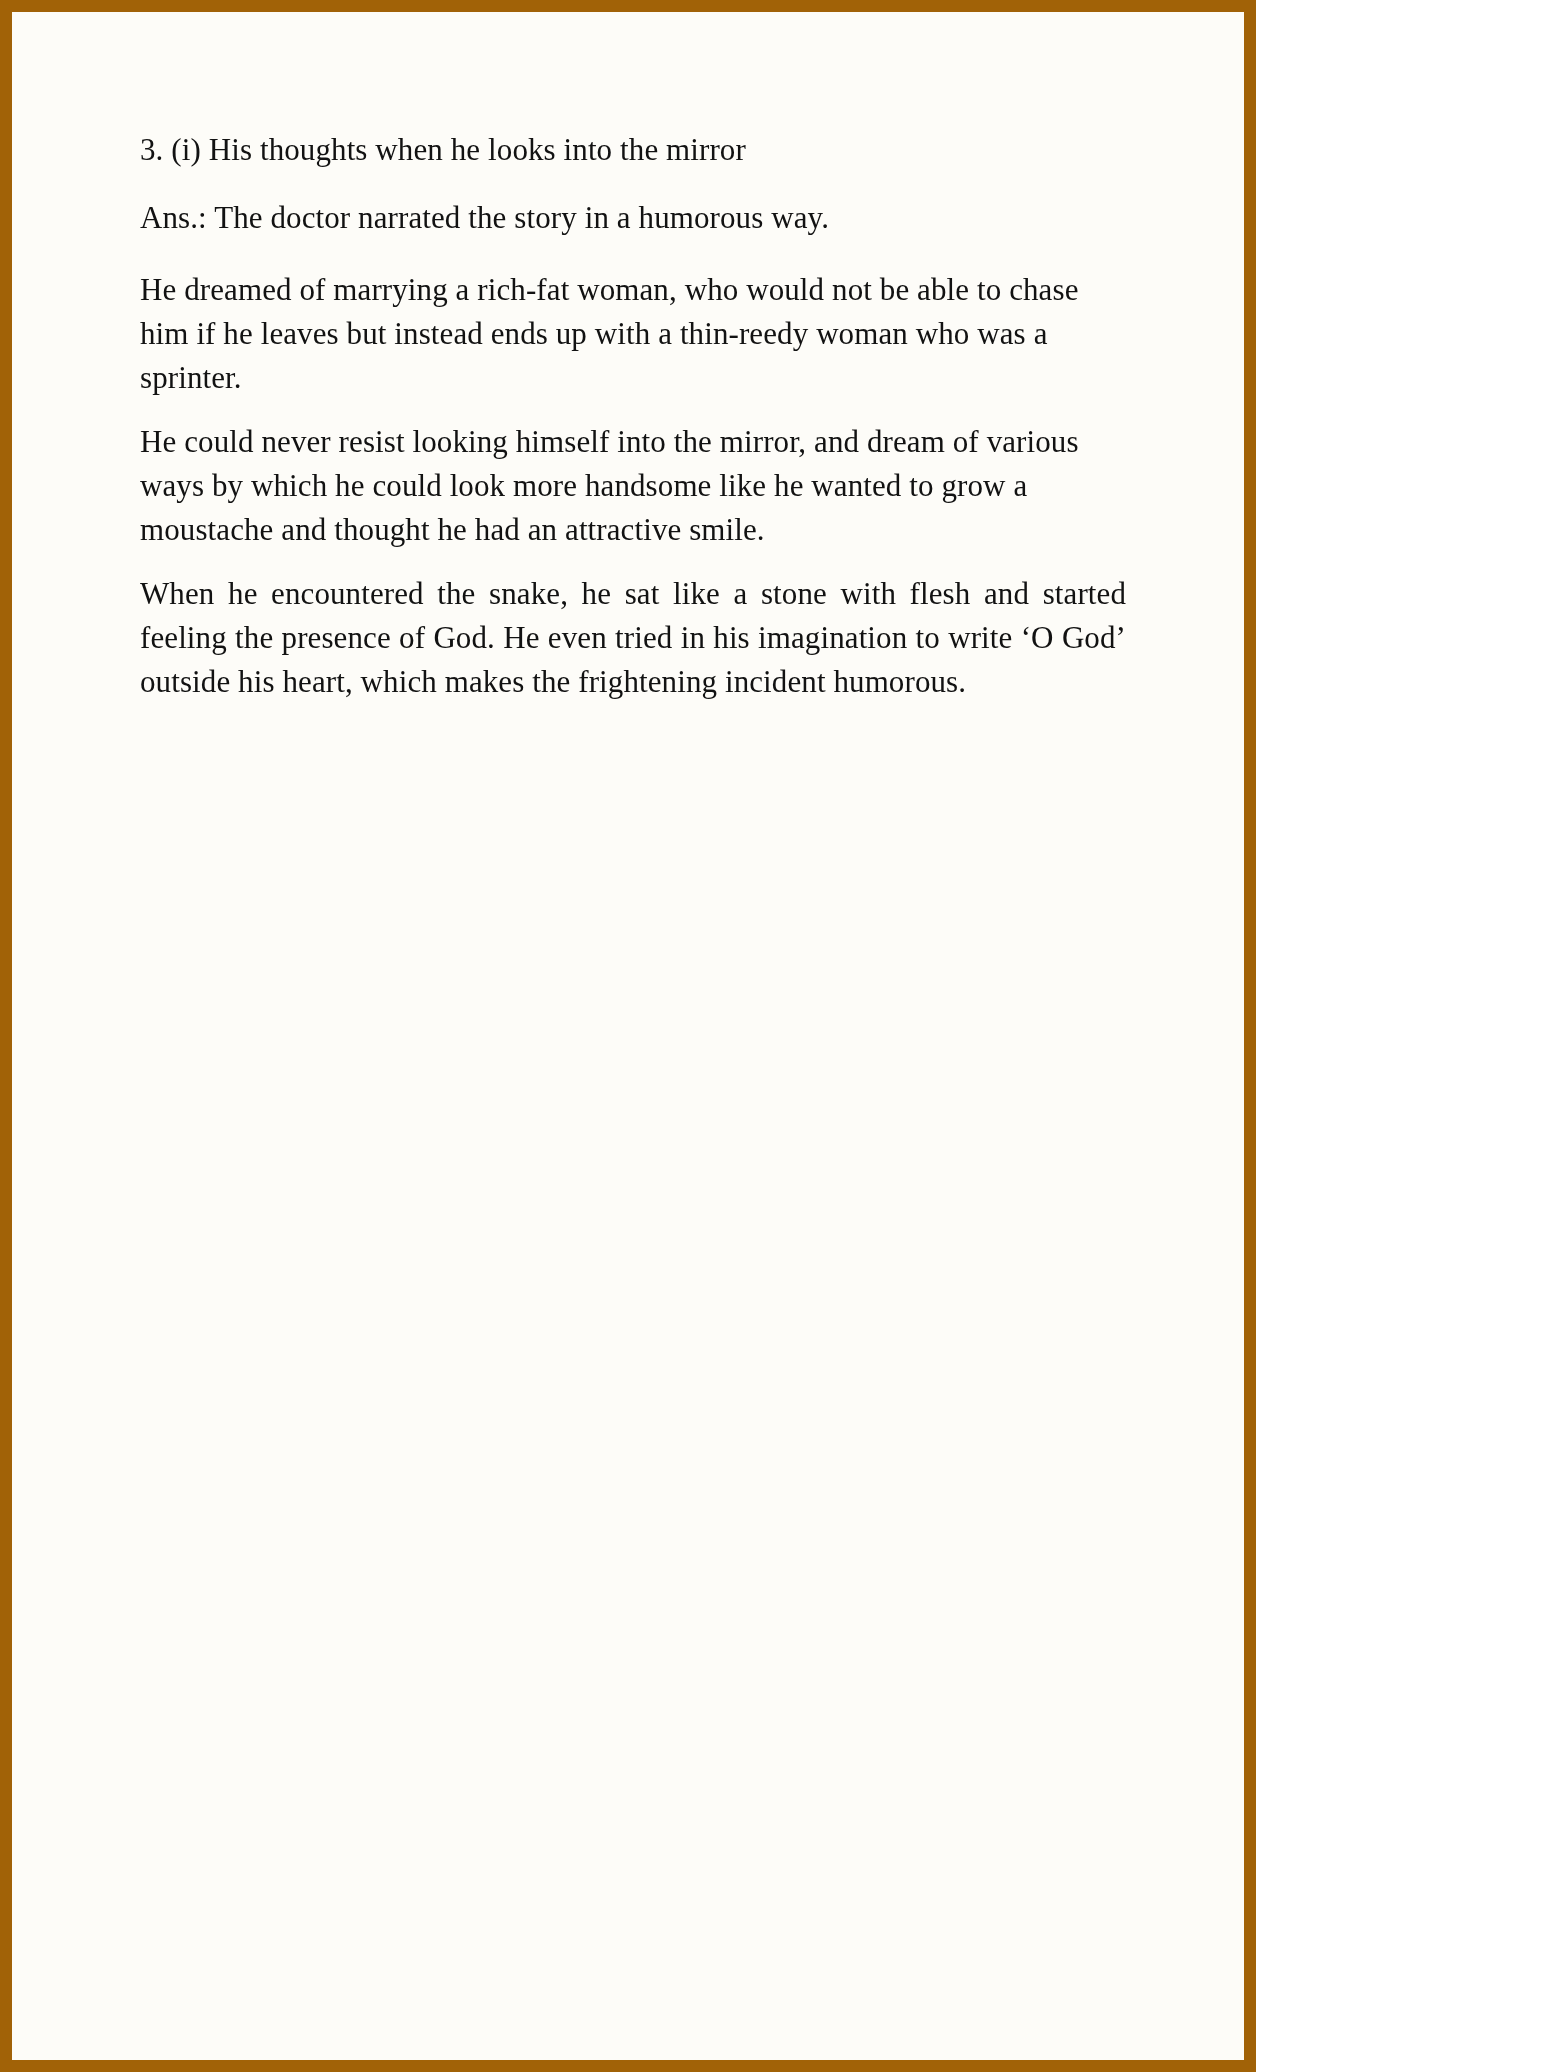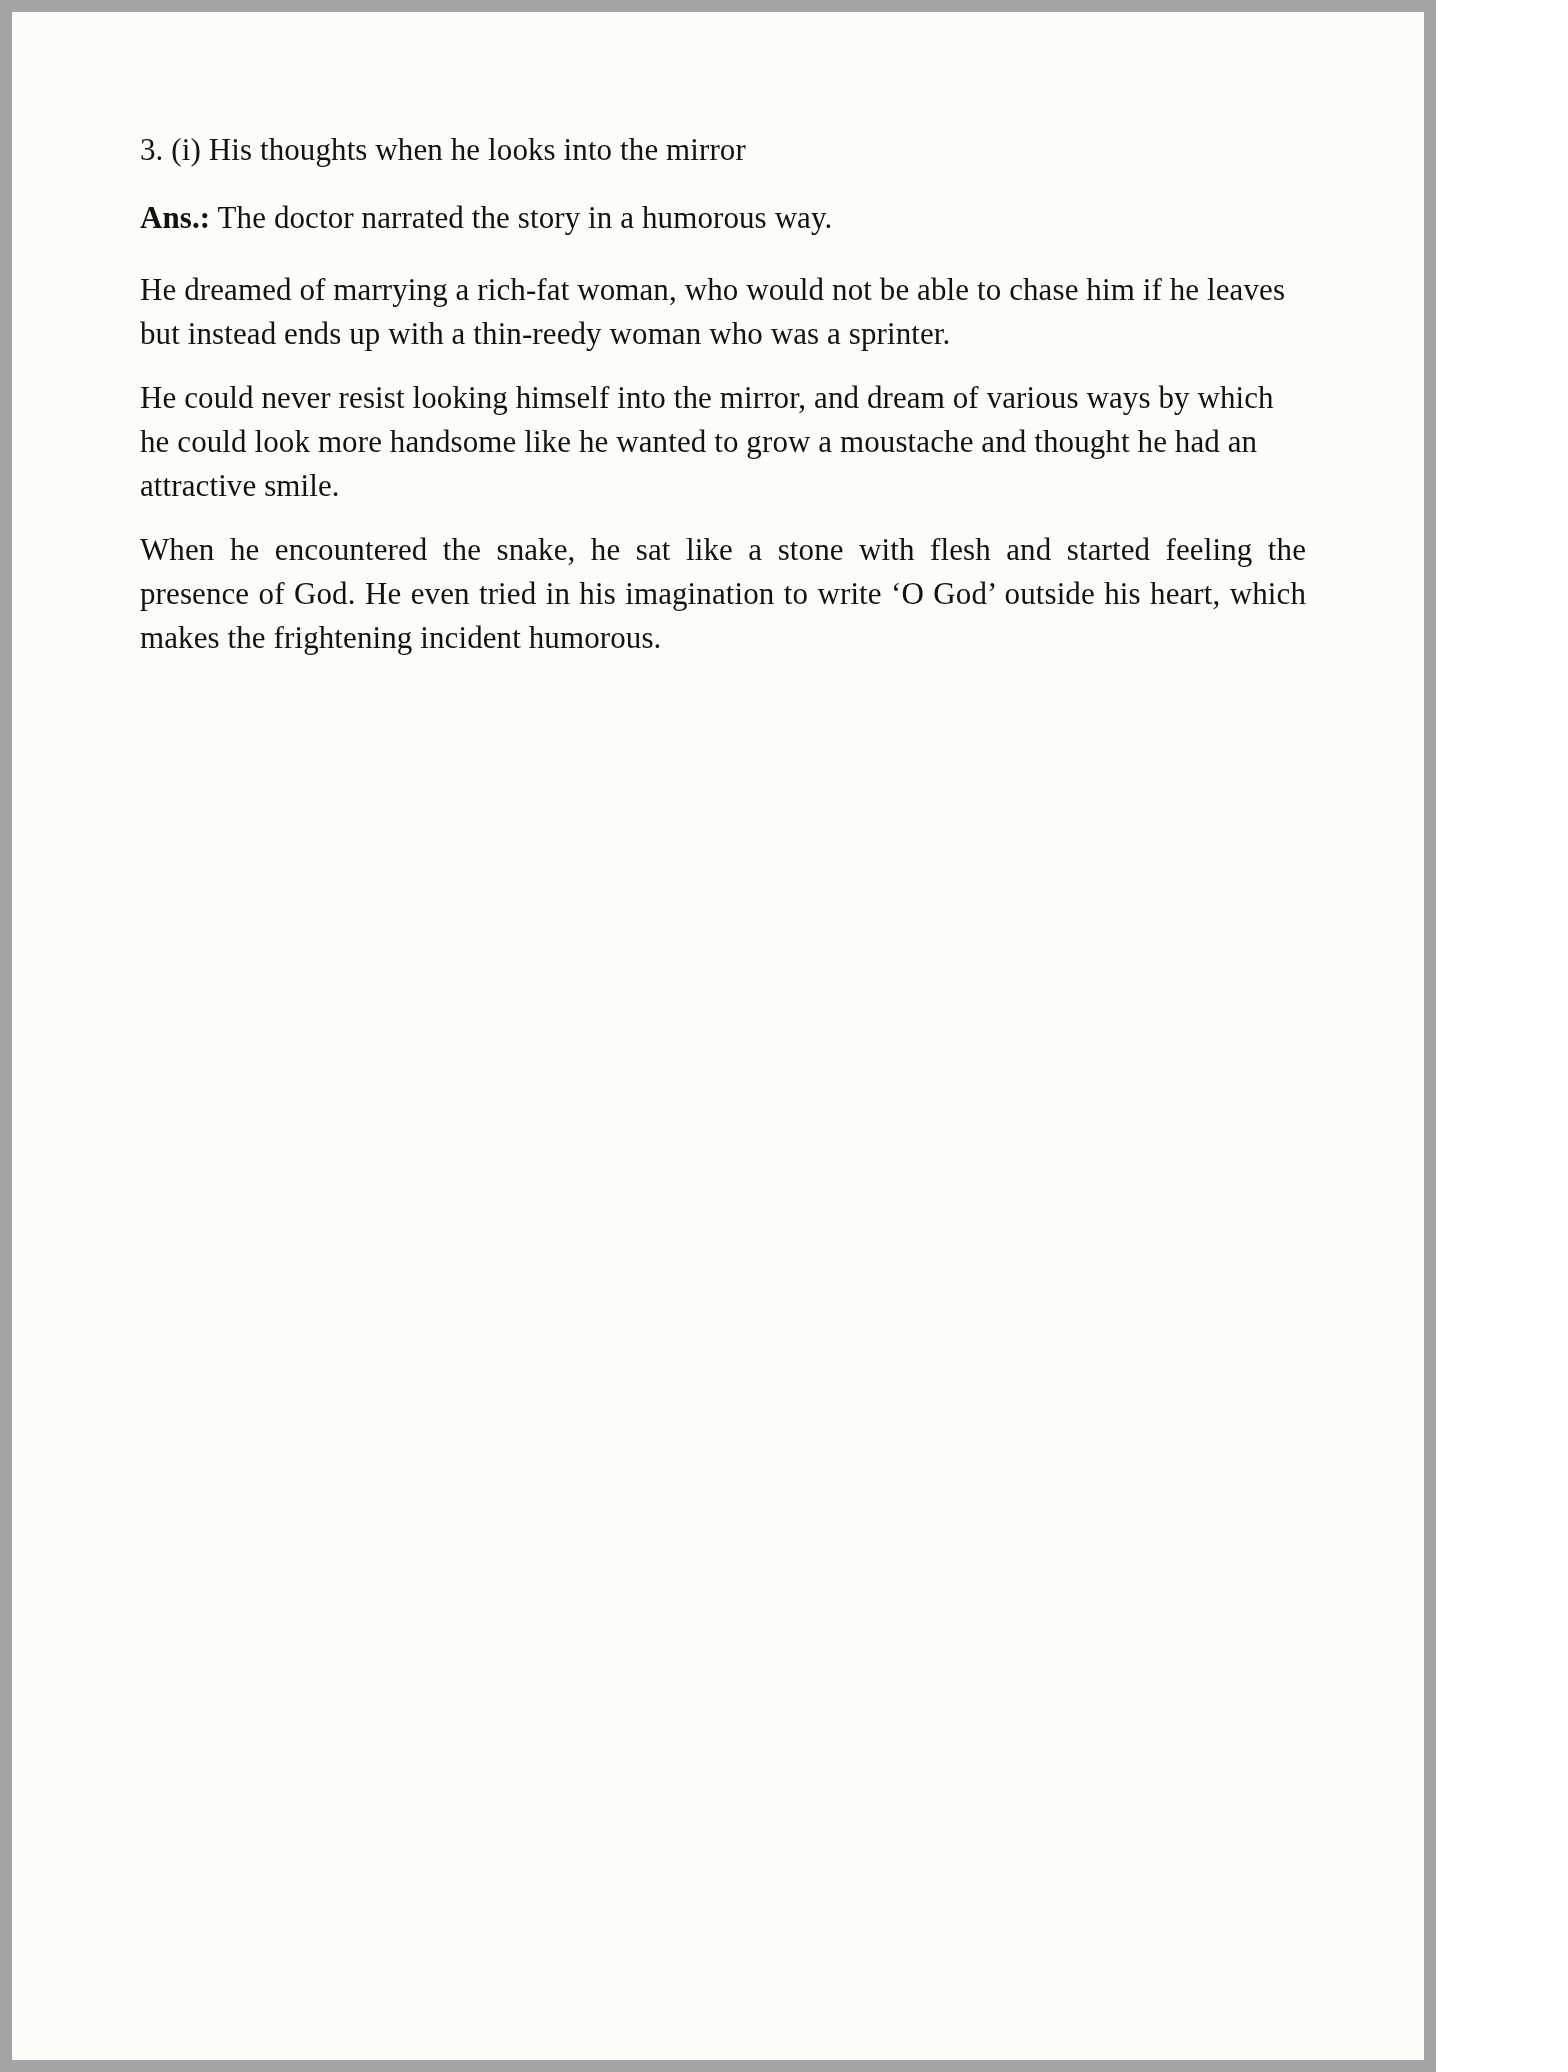--- a/index.html
+++ b/index.html
@@ -7,25 +7,25 @@
     padding: 0;
     background: #ffffff;
   }
   body {
     width: 1568px;
     height: 2072px;
     font-family: "Liberation Serif", serif;
   }
   .page {
     position: relative;
-    width: 1436px;
+    width: 1256px;
     height: 2072px;
     box-sizing: border-box;
     background: #fdfcf8;
-    border: 12px solid #a3a3a3;
+    border: 12px solid #a16207;
     padding: 16px;
     overflow: hidden;
   }
   .page-inner {
     position: absolute;
     top: 0; left: 0; right: 0; bottom: 0;
     background: #fdfcf8;
     padding: 118px 118px 0 128px;
     box-sizing: border-box;
   }
@@ -41,21 +41,21 @@
     line-height: 1.42;
     color: #121212;
     margin: 0 0 20px 0;
     letter-spacing: 0.1px;
   }
   .doc-para.justify {
     text-align: justify;
     text-align-last: left;
   }
   .ans-label {
-    font-weight: bold;
+    font-weight: normal;
   }
   .ans-body {
     font-weight: normal;
   }
   .spacer-sm { height: 8px; }
 </style>
 </head>
 <body>
 
 <div class="page">

